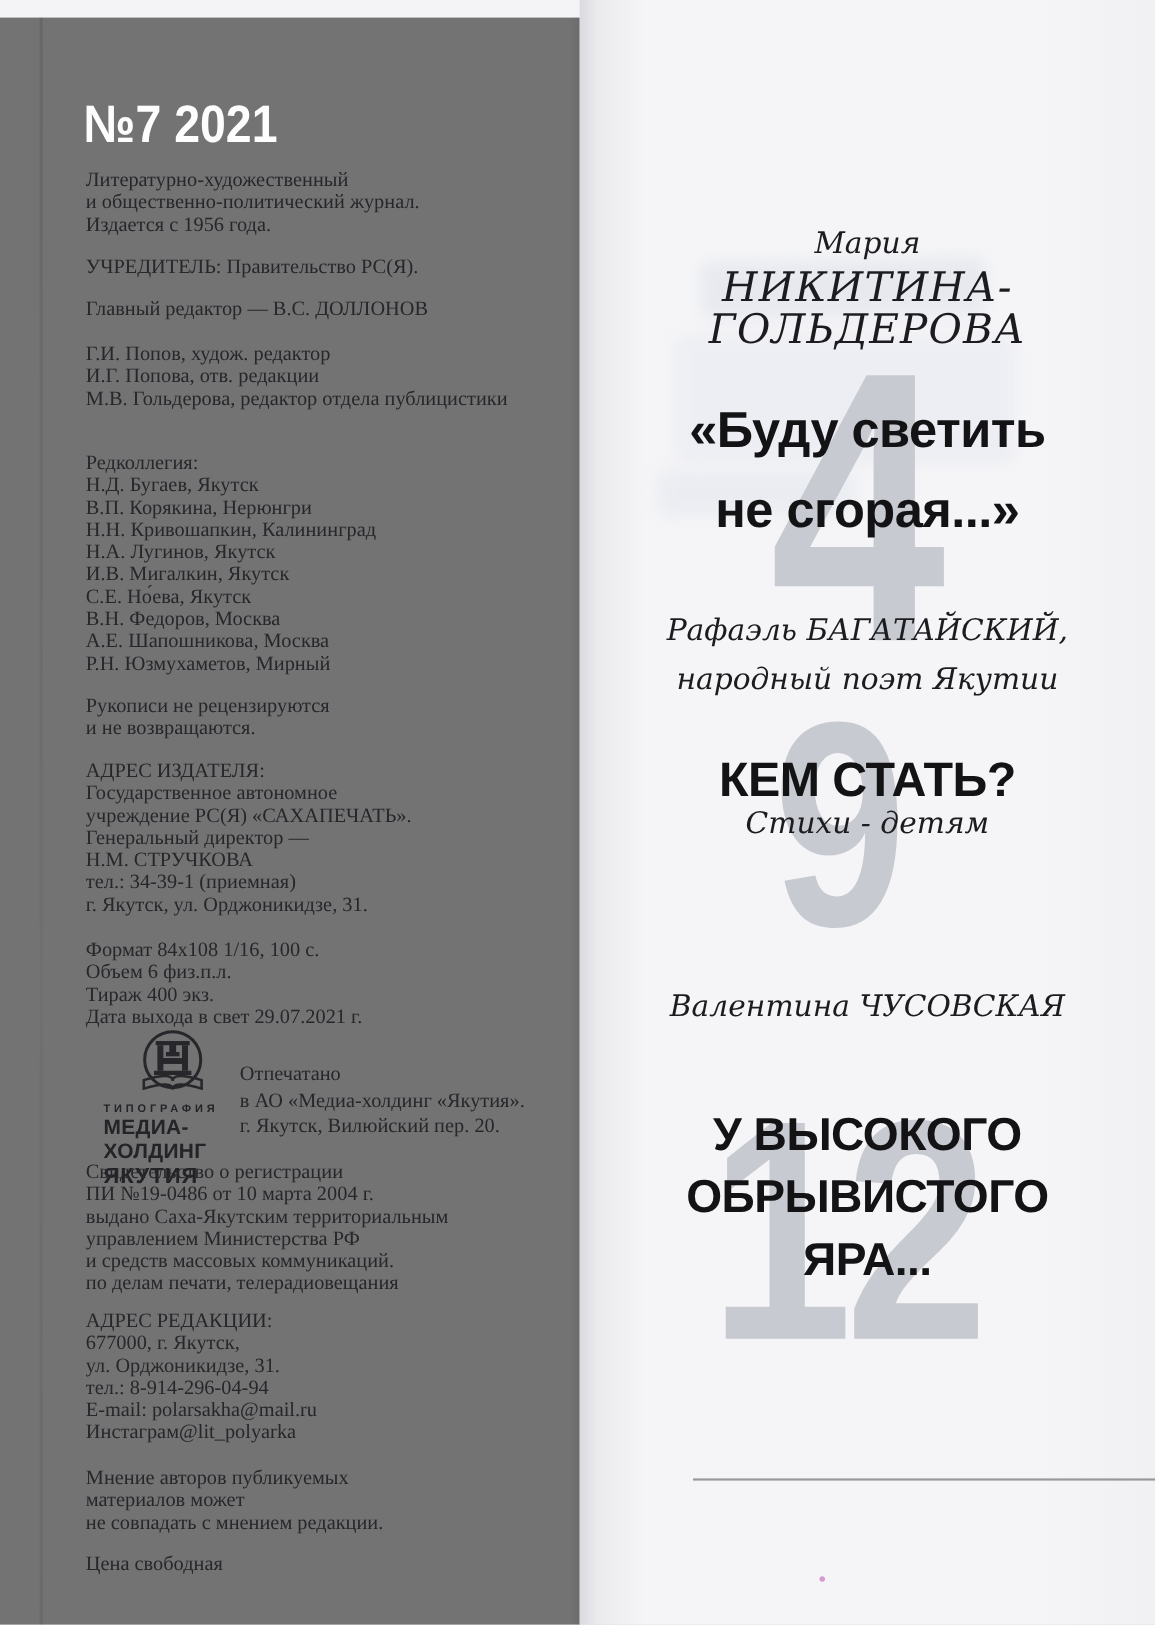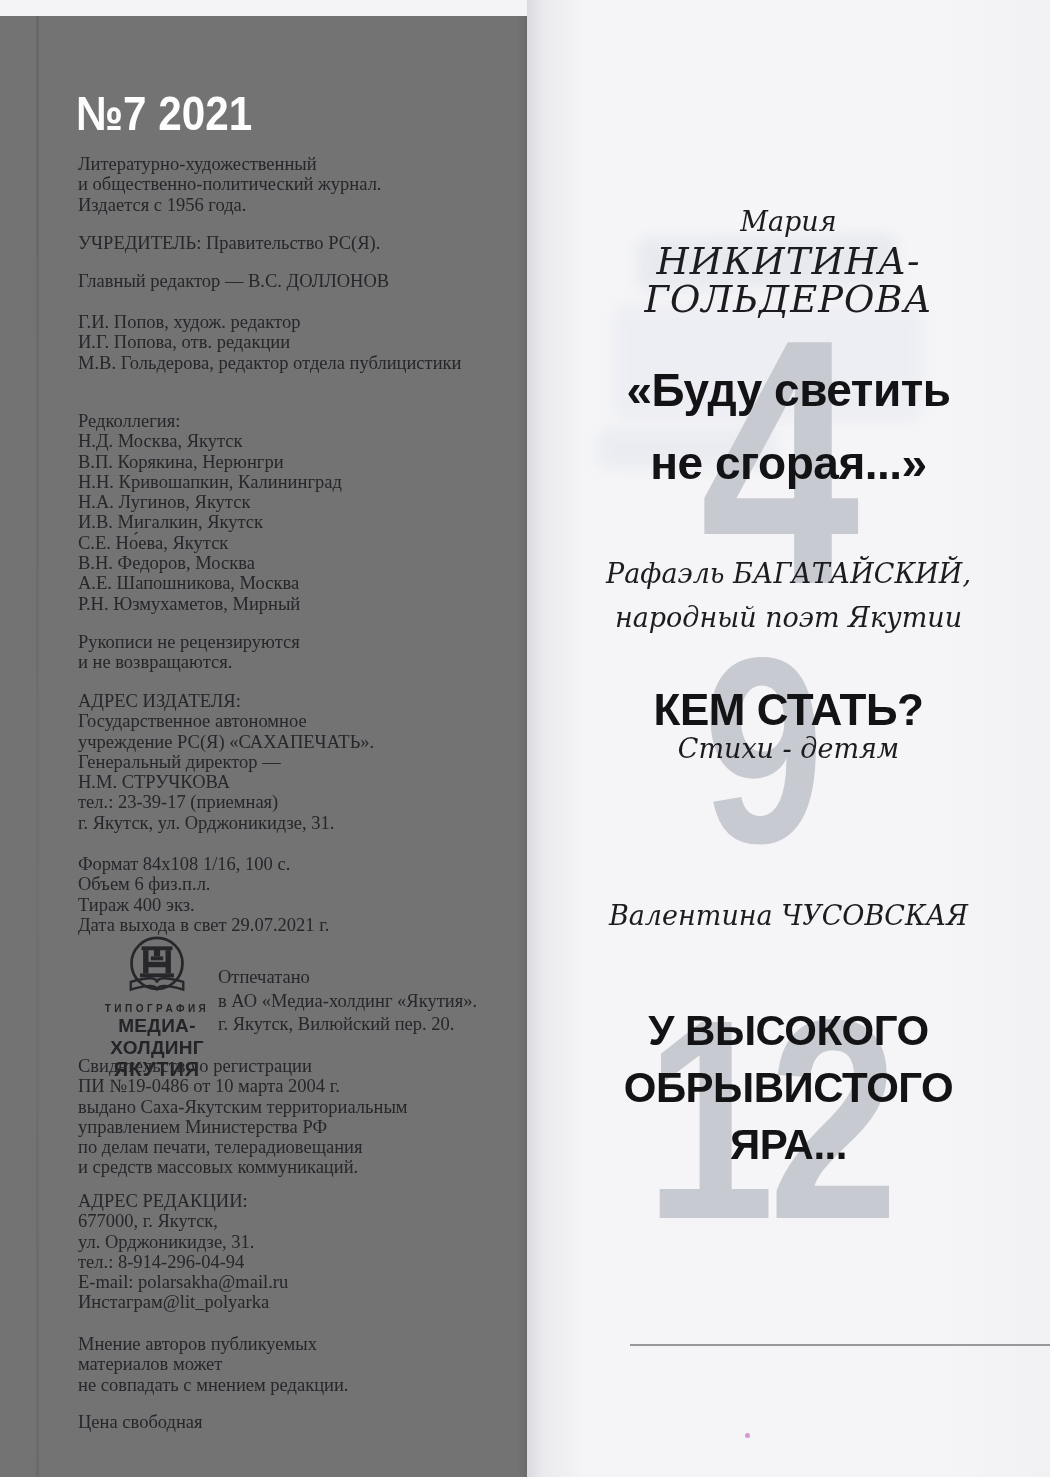--- a/index.html
+++ b/index.html
@@ -14,21 +14,21 @@
   .crease { position:absolute; left:36px; top:0; width:3px; height:100%;
               background:linear-gradient(180deg, rgba(0,0,0,.10), rgba(0,0,0,.03) 60%, rgba(0,0,0,.08)); }
   .issue { position:absolute; left:76px; top:74px; color:#fdfdfd;
            font-family:"Liberation Sans", sans-serif; font-weight:700; font-size:48px;
            line-height:1; transform:scaleX(.88); transform-origin:left top; white-space:nowrap; }
   .blk { position:absolute; left:78px; color:#26262b; font-size:18.5px;
          line-height:20.3px; white-space:nowrap; }
   .printed { line-height:23.5px; }
 
   
-  .plogo { position:absolute; left:94px; top:918px; width:126px; text-align:center;
+  .plogo { position:absolute; left:94px; top:918px; width:126px; 
            color:#232328; font-family:"Liberation Sans", sans-serif; }
   .plogo svg { display:block; margin:0 auto; }
   .plogo-top { font-size:10px; letter-spacing:3.5px; margin-top:1px; font-weight:700; }
   .plogo-mid { font-size:19px; font-weight:700; letter-spacing:.3px; margin-top:1px; }
   .plogo-bot { font-size:20px; font-weight:700; letter-spacing:1px; margin-top:-1px; }
 
   
   .right-col { position:absolute; left:527px; top:0; width:523px; height:1477px;
                background:linear-gradient(90deg,#d9dade 0,#ebebee 16px,#f5f5f7 60px,#f5f5f7 78%,#f1f1f4 100%); }
   .ghost { position:absolute; z-index:0; filter:blur(7px); border-radius:10px; }
@@ -78,21 +78,21 @@
     <div class="blk" style="top:255px">Главный редактор — В.С. ДОЛЛОНОВ</div>
 
     <div class="blk" style="top:296px">
       <div>Г.И. Попов, худож. редактор</div>
       <div>И.Г. Попова, отв. редакции</div>
       <div>М.В. Гольдерова, редактор отдела публицистики</div>
     </div>
 
     <div class="blk" style="top:395px">
       <div>Редколлегия:</div>
-      <div>Н.Д. Москва, Якутск</div>
+      <div>Н.Д. Бугаев, Якутск</div>
       <div>В.П. Корякина, Нерюнгри</div>
       <div>Н.Н. Кривошапкин, Калининград</div>
       <div>Н.А. Лугинов, Якутск</div>
       <div>И.В. Мигалкин, Якутск</div>
       <div>С.Е. Но́ева, Якутск</div>
       <div>В.Н. Федоров, Москва</div>
       <div>А.Е. Шапошникова, Москва</div>
       <div>Р.Н. Юзмухаметов, Мирный</div>
     </div>
 
@@ -100,21 +100,21 @@
       <div>Рукописи не рецензируются</div>
       <div>и не возвращаются.</div>
     </div>
 
     <div class="blk" style="top:675px">
       <div>АДРЕС ИЗДАТЕЛЯ:</div>
       <div>Государственное автономное</div>
       <div>учреждение РС(Я) «САХАПЕЧАТЬ».</div>
       <div>Генеральный директор —</div>
       <div>Н.М. СТРУЧКОВА</div>
-      <div>тел.: 23-39-17 (приемная)</div>
+      <div>тел.: 34-39-1 (приемная)</div>
       <div>г. Якутск, ул. Орджоникидзе, 31.</div>
     </div>
 
     <div class="blk" style="top:838px">
       <div>Формат 84х108 1/16, 100 с.</div>
       <div>Объем 6 физ.п.л.</div>
       <div>Тираж 400 экз.</div>
       <div>Дата выхода в свет 29.07.2021 г.</div>
     </div>
 
@@ -139,22 +139,22 @@
       <div>Отпечатано</div>
       <div>в АО «Медиа-холдинг «Якутия».</div>
       <div>г. Якутск, Вилюйский пер. 20.</div>
     </div>
 
     <div class="blk" style="top:1040px">
       <div>Свидетельство о регистрации</div>
       <div>ПИ №19-0486 от 10 марта 2004 г.</div>
       <div>выдано Саха-Якутским территориальным</div>
       <div>управлением Министерства РФ</div>
+      <div>и средств массовых коммуникаций.</div>
       <div>по делам печати, телерадиовещания</div>
-      <div>и средств массовых коммуникаций.</div>
     </div>
 
     <div class="blk" style="top:1175px">
       <div>АДРЕС РЕДАКЦИИ:</div>
       <div>677000, г. Якутск,</div>
       <div>ул. Орджоникидзе, 31.</div>
       <div>тел.: 8-914-296-04-94</div>
       <div>E-mail: polarsakha@mail.ru</div>
       <div>Инстаграм@lit_polyarka</div>
     </div>

